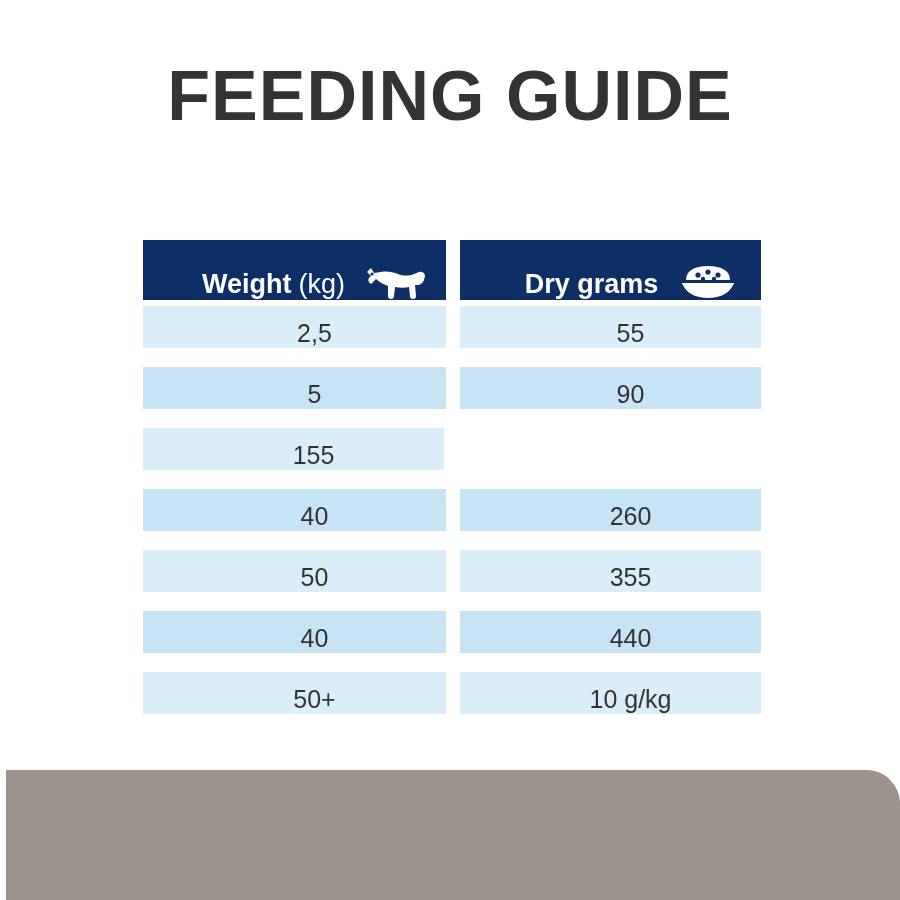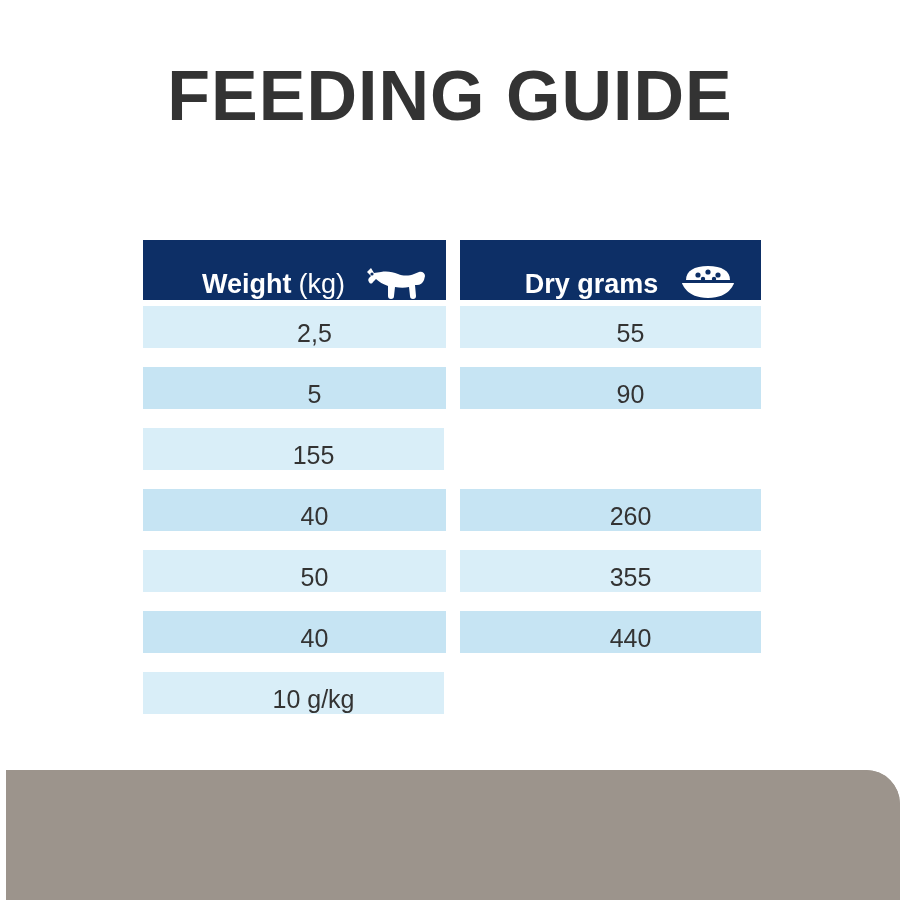--- a/index.html
+++ b/index.html
@@ -175,20 +175,21 @@
     </div>
     <div class="trow">
       <div class="cell c1 alt-light">50</div>
       <div class="cell c2 alt-light">355</div>
     </div>
     <div class="trow">
       <div class="cell c1 alt-dark">40</div>
       <div class="cell c2 alt-dark">440</div>
     </div>
     <div class="trow">
+      <div class="cell c1 alt-light">50+</div>
       <div class="cell c2 alt-light">10 g/kg</div>
     </div>
 
   </div>
 
   <div class="bottom-band">
     <div class="bottom-band-inner"></div>
   </div>
   <div class="edge-left"></div>
 

